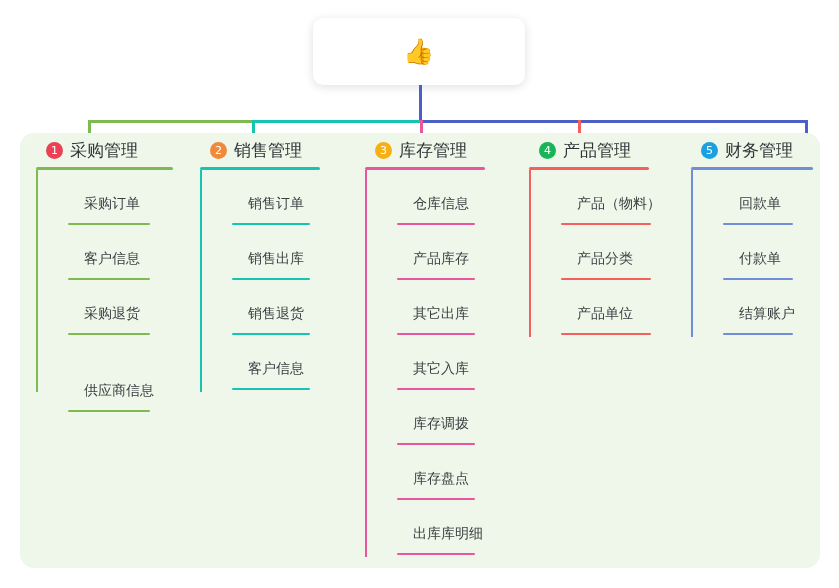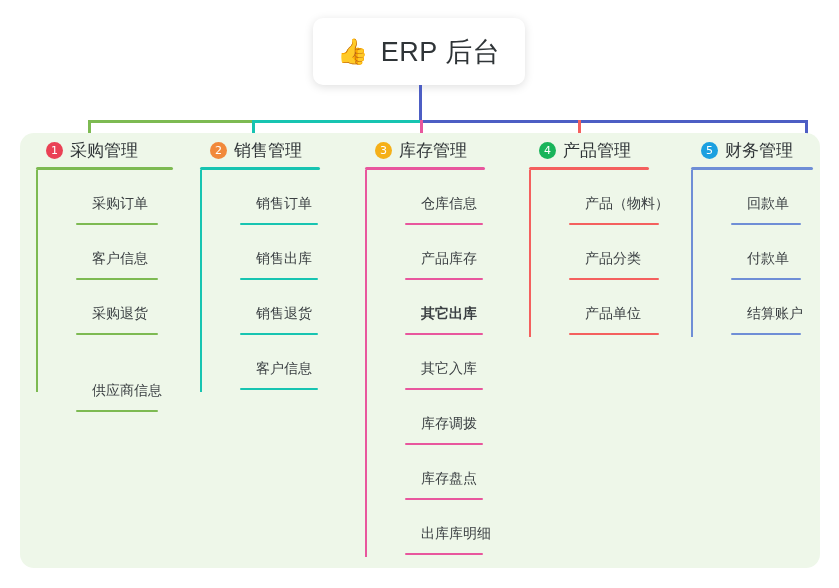--- a/index.html
+++ b/index.html
@@ -36,34 +36,33 @@
   .badge{
     width:17px;height:17px;border-radius:50%;
     color:#ffffff;font-size:11px;line-height:17px;text-align:center;
     flex:0 0 auto;font-family:"DejaVu Sans",sans-serif;
   }
   .col-title{font-size:17px;color:#2f3437;white-space:nowrap;}
   .head-rule{position:absolute;left:8px;height:3px;border-radius:2px;}
 
   .items{position:absolute;left:8px;top:37px;}
   .trunk{position:absolute;left:0;top:0;width:2px;}
-  .item{position:absolute;left:12px;padding-left:46px;}
+  .item{position:absolute;left:4px;padding-left:46px;}
   .item-label{
     position:absolute;left:44px;font-size:14px;color:#3a3f42;white-space:nowrap;
   }
   .item-rule{position:absolute;left:28px;height:2px;border-radius:1px;}
 </style>
 </head>
 <body>
 
 <div id="stage">
 
   <div class="root-card">
     <span class="root-emoji">👍</span>
-    <span class="root-title">ERP 后台</span>
   </div>
 
   <div id="connectors">
       <div class="conn" style="left: 419px; top: 85px; width: 3px; height: 38px; background: rgb(77, 94, 196);"></div>
       <div class="conn" style="left: 88px; top: 120px; width: 165px; height: 3px; background: rgb(125, 186, 82);"></div>
       <div class="conn" style="left: 252px; top: 120px; width: 169px; height: 3px; background: rgb(23, 196, 177);"></div>
       <div class="conn" style="left: 420px; top: 120px; width: 386px; height: 3px; background: rgb(77, 94, 196);"></div>
       <div class="conn" style="left: 88px; top: 120px; width: 3px; height: 30px; background: rgb(125, 186, 82);"></div>
       <div class="conn" style="left: 252px; top: 120px; width: 3px; height: 30px; background: rgb(23, 196, 177);"></div>
       <div class="conn" style="left: 420px; top: 120px; width: 3px; height: 30px; background: rgb(232, 86, 157);"></div>
@@ -134,21 +133,21 @@
           <div class="items">
             <div class="trunk" style="height: 387px; background: rgb(232, 86, 157);"></div>
             <div class="item" style="top: 0px; height: 55px; width: 118px;">
               <span class="item-label" style="top: 25px;">仓库信息</span>
               <div class="item-rule" style="top: 53px; width: 78px; background: rgb(232, 86, 157);"></div>
             </div>
             <div class="item" style="top: 55px; height: 55px; width: 118px;">
               <span class="item-label" style="top: 25px;">产品库存</span>
               <div class="item-rule" style="top: 53px; width: 78px; background: rgb(232, 86, 157);"></div>
             </div>
-            <div class="item" style="top: 110px; height: 55px; width: 118px; font-weight: bold;">
+            <div class="item" style="top: 110px; height: 55px; width: 118px;">
               <span class="item-label" style="top: 25px;">其它出库</span>
               <div class="item-rule" style="top: 53px; width: 78px; background: rgb(232, 86, 157);"></div>
             </div>
             <div class="item" style="top: 165px; height: 55px; width: 118px;">
               <span class="item-label" style="top: 25px; text-align: center;">其它入库</span>
               <div class="item-rule" style="top: 53px; width: 78px; background: rgb(232, 86, 157);"></div>
             </div>
             <div class="item" style="top: 220px; height: 55px; width: 118px;">
               <span class="item-label" style="top: 25px;">库存调拨</span>
               <div class="item-rule" style="top: 53px; width: 78px; background: rgb(232, 86, 157);"></div>

